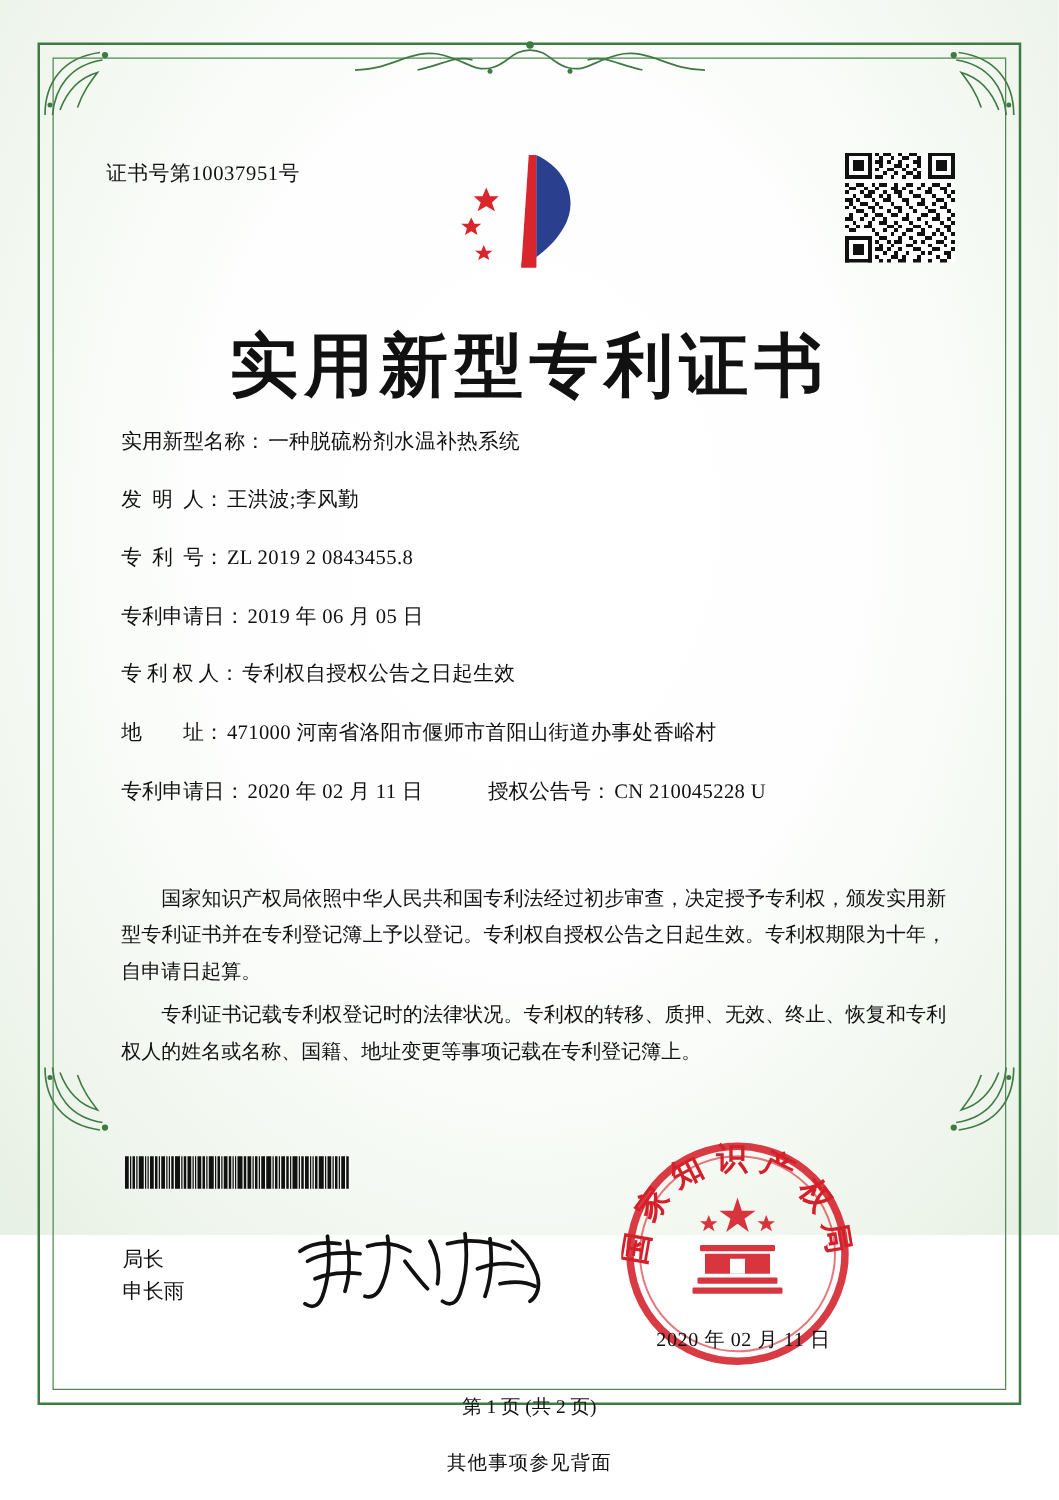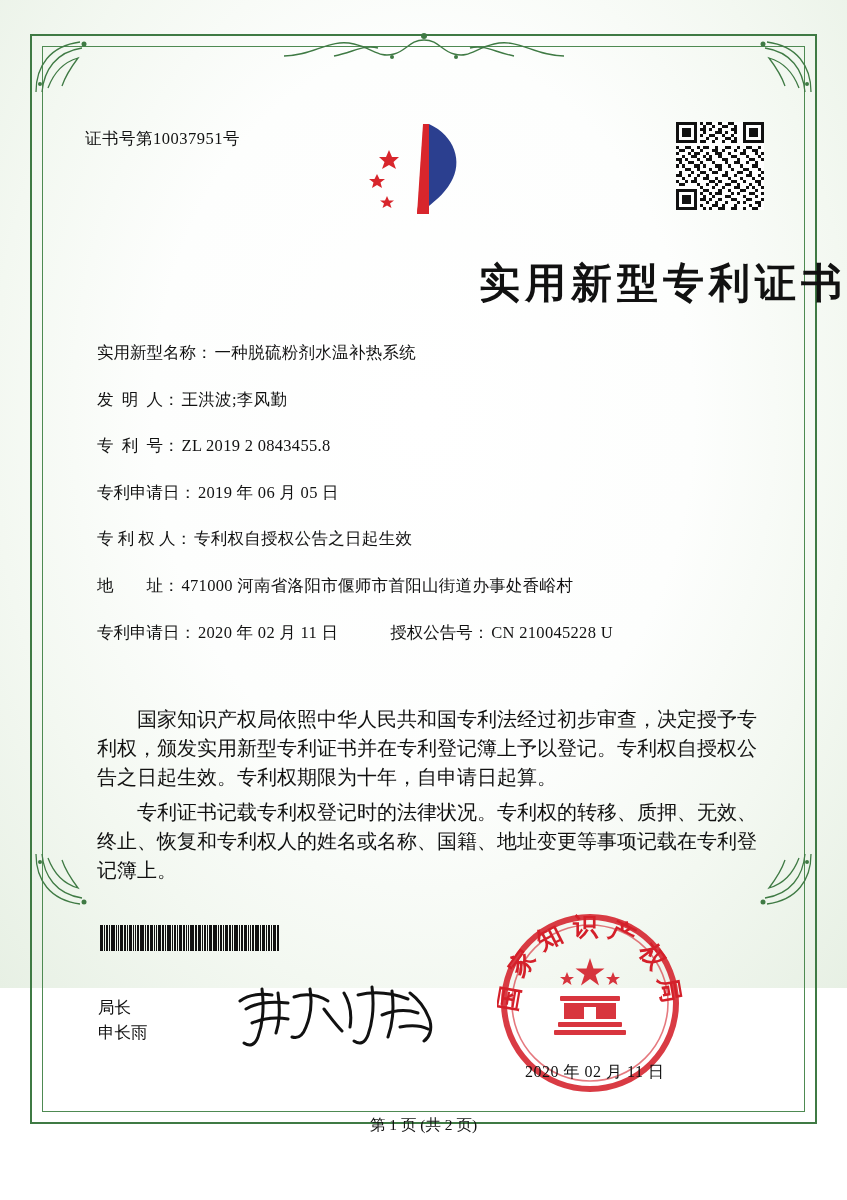--- a/index.html
+++ b/index.html
@@ -96,22 +96,22 @@
     width: 88px;
     height: 88px;
   }
   .qr svg { display: block; width: 100%; height: 100%; }
 
   
   .title {
     position: absolute;
     left: 0; right: 0;
     top: 256px;
-    text-align: right;
-    font-size: 41px;
+    text-align: center;
+    font-size: 55px;
     font-weight: bold;
     letter-spacing: 5px;
     color: #111;
     font-family: "DejaVu Serif", "Liberation Serif", serif;
   }
 
   
   .fields {
     position: absolute;
     left: 97px;
@@ -138,21 +138,21 @@
     margin-left: 52px;
     white-space: pre;
   }
 
   
   .paragraphs {
     position: absolute;
     left: 97px;
     top: 705px;
     width: 660px;
-    font-size: 20px;
+    font-size: 16px;
     line-height: 29px;
     color: #111;
     text-align: justify;
   }
   .paragraphs p {
     margin: 0 0 6px 0;
     text-indent: 2em;
   }
 
   
@@ -651,14 +651,15 @@
       </defs>
       <text font-family="'DejaVu Serif','Liberation Serif',serif" font-size="25" font-weight="bold" fill="#d4202a" letter-spacing="9">
         <textPath href="#sealArcTop" startOffset="50%" text-anchor="middle">国家知识产权局</textPath>
       </text>
     </svg>
   </div>
 
   <div class="seal-date">2020 年 02 月 11 日</div>
 
   <div class="page-indicator">第 1 页 (共 2 页)</div>
+  <div class="back-note">其他事项参见背面</div>
 
 </div>
 
 </body></html>

